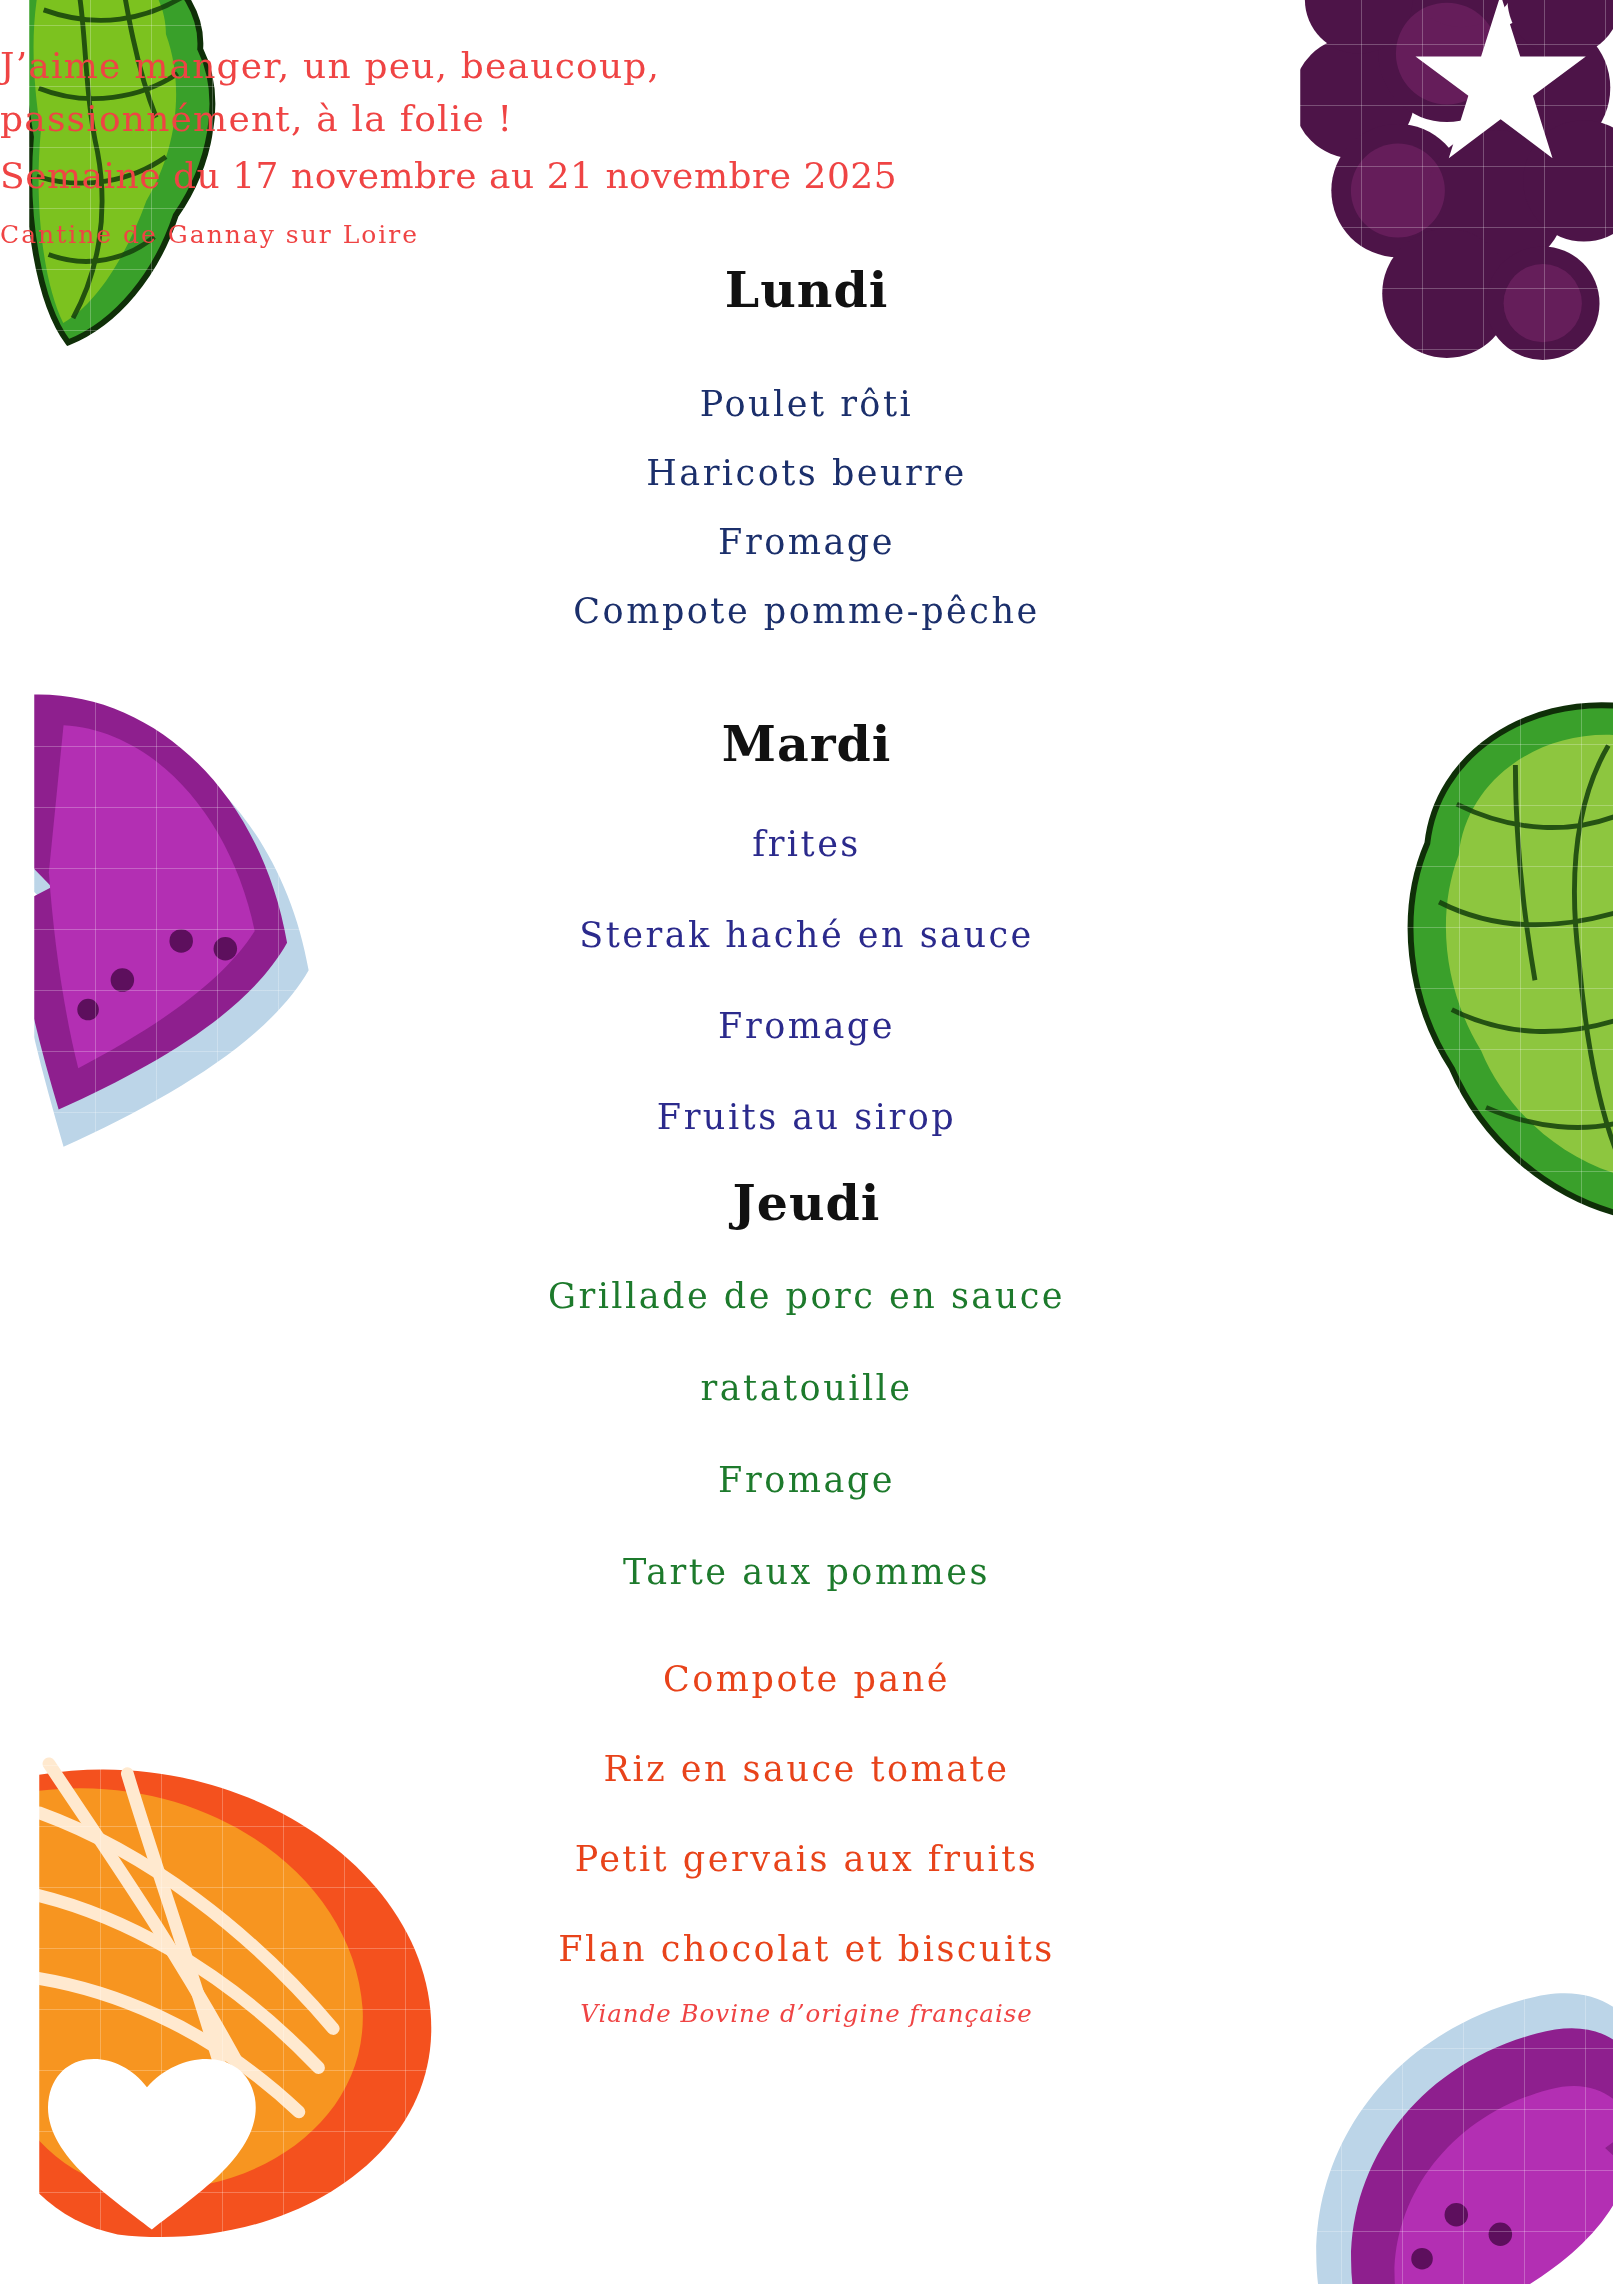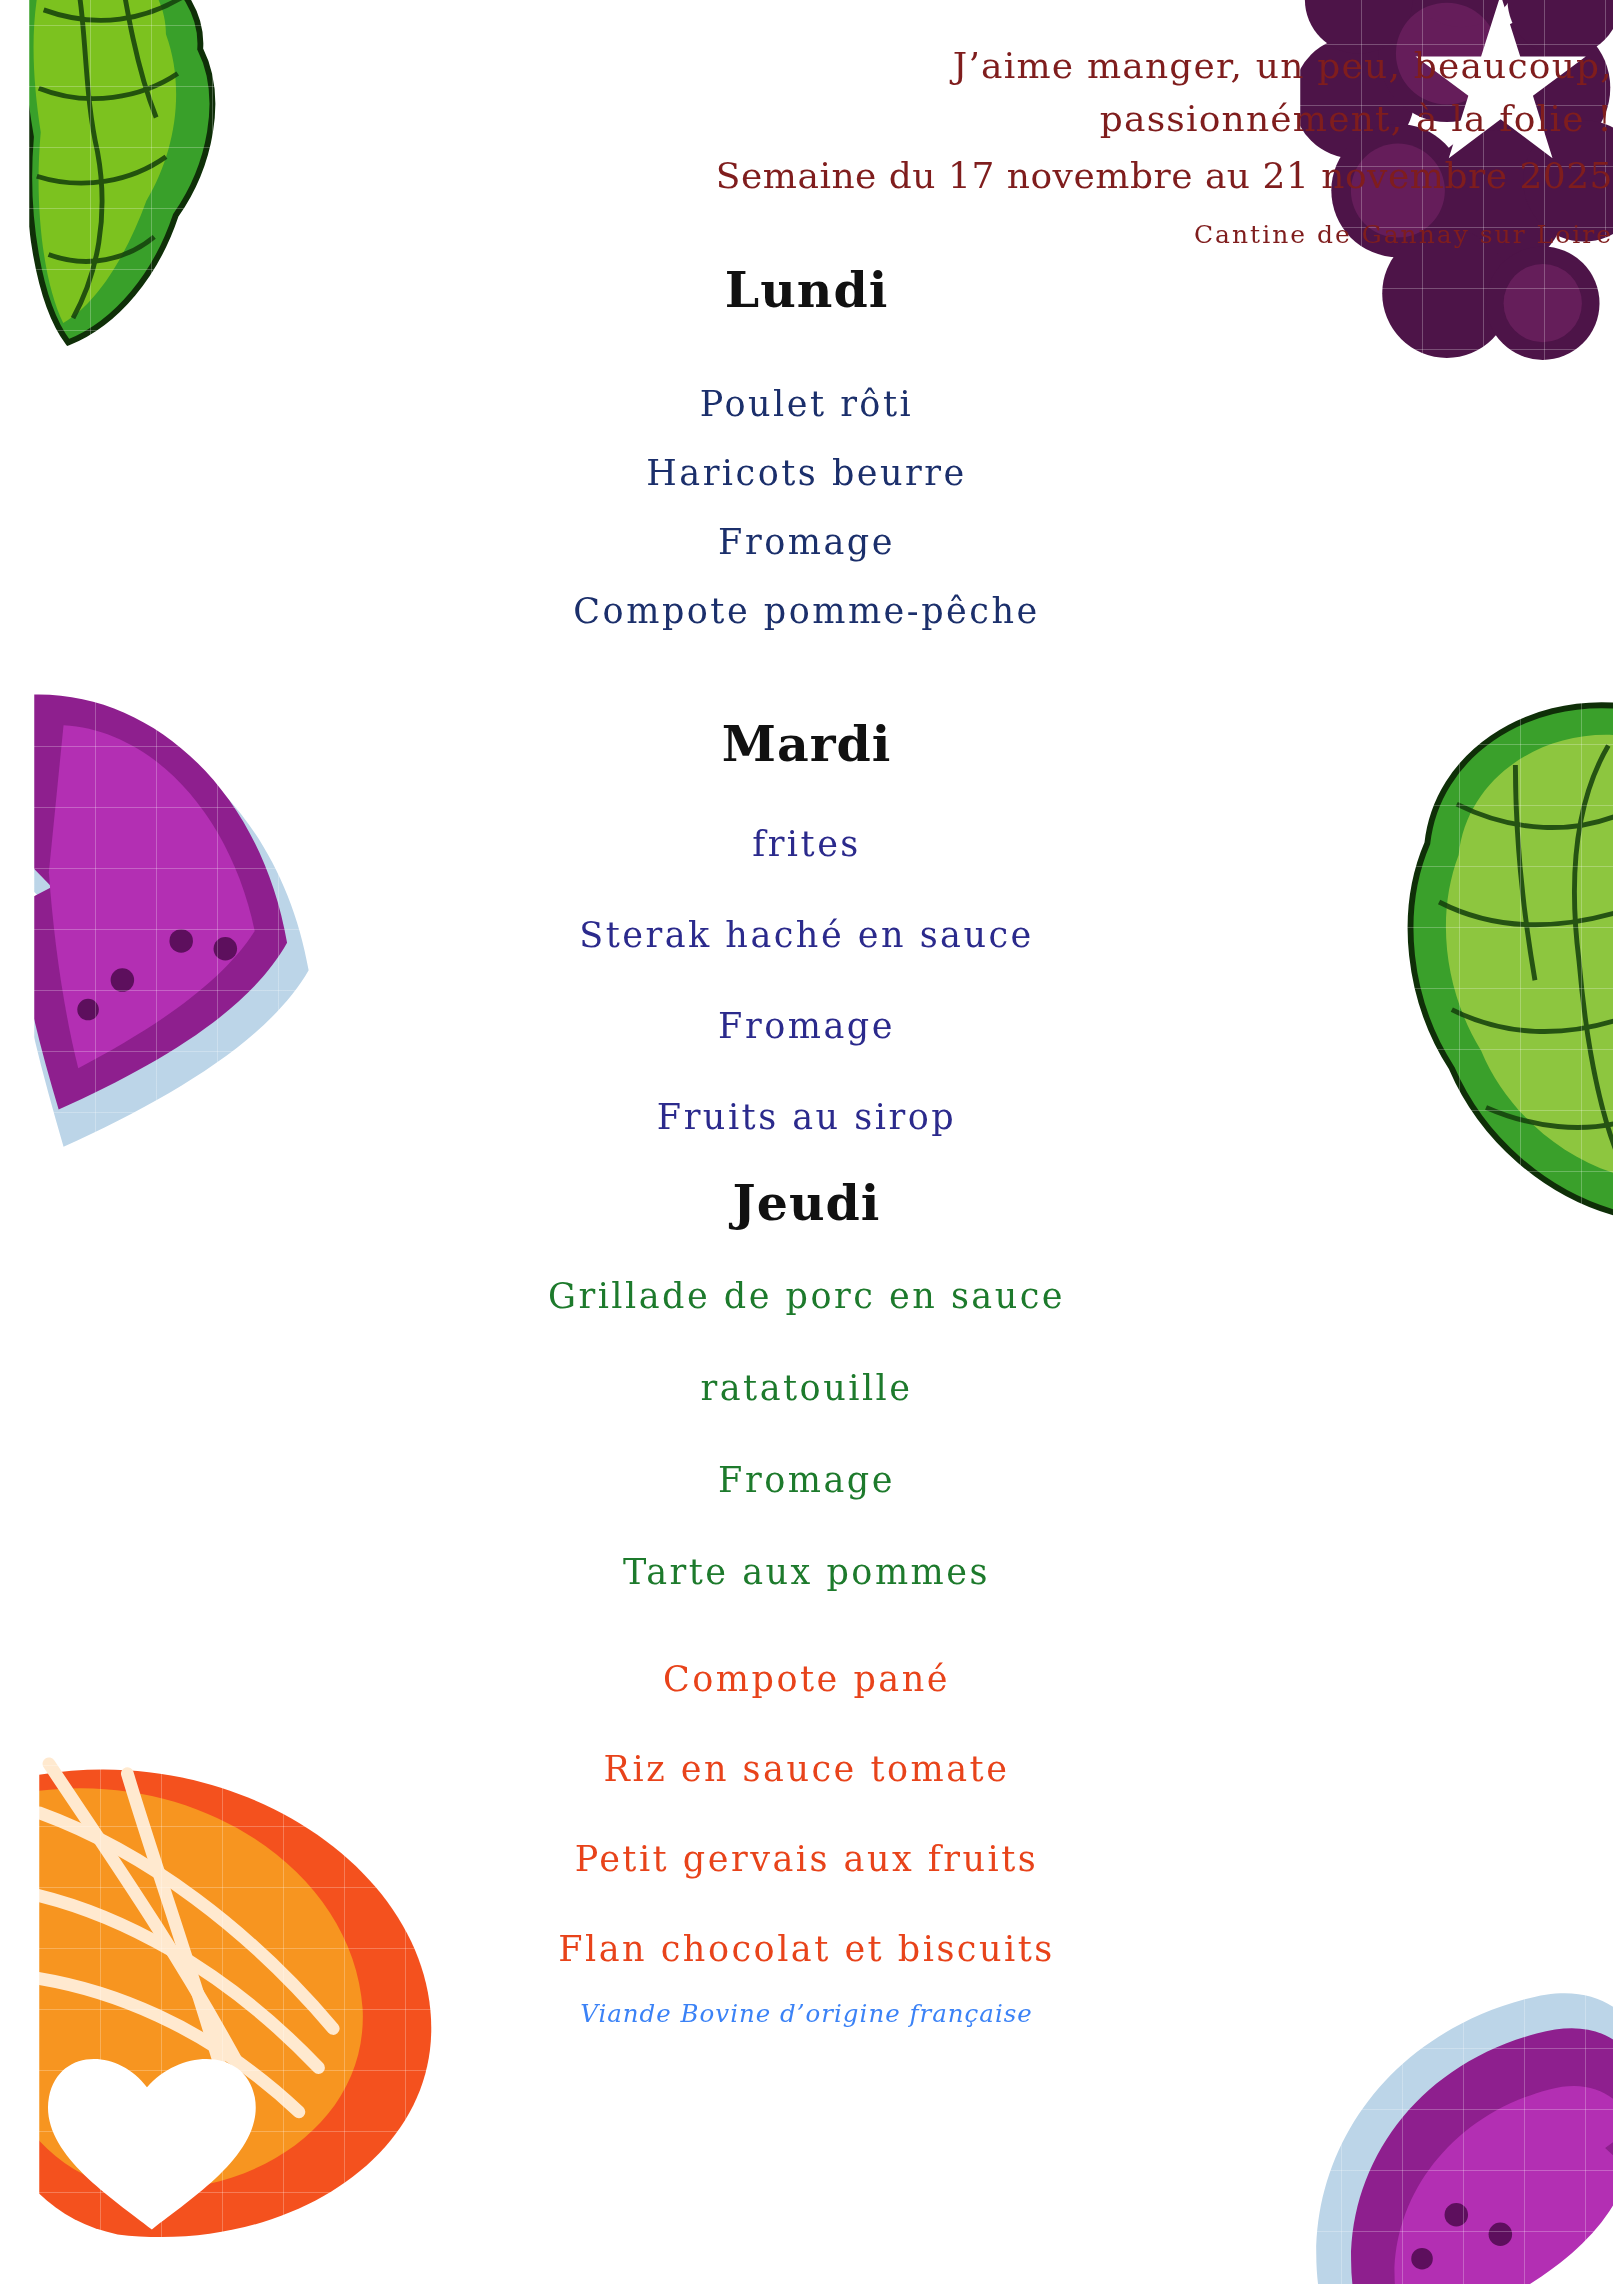--- a/index.html
+++ b/index.html
@@ -41,22 +41,22 @@
 
   
   .sheet {
     position: relative;
     z-index: 5;
     width: 1613px;
     height: 2285px;
   }
 
   .header {
-    text-align: right;
-    color: #7f1d1d;
+    text-align: left;
+    color: #ef4444;
     font-family: "DejaVu Serif", serif;
     letter-spacing: 1.2px;
   }
   .header .line {
     display: block;
   }
   #hdr-line1, #hdr-line2 {
     font-size: 36px;
     line-height: 53px;
   }
@@ -122,21 +122,21 @@
     font-size: 35px;
     line-height: 90px;
     color: #e8431a;
   }
 
   .footnote {
     text-align: center;
     font-family: "DejaVu Serif", serif;
     font-style: italic;
     font-size: 24.5px;
-    color: #3b82f6;
+    color: #ef4444;
     letter-spacing: 1px;
     margin-top: 5.9px;
   }
 </style>
 </head>
 <body>
 
 <div class="deco" id="deco-lettuce-tl">
   <svg viewBox="0 0 230 420" width="225" height="412">
     <path d="M10,-40 C90,-60 180,0 175,70 C200,120 185,190 150,240 C130,300 90,350 40,370 C10,330 -5,240 2,160 C-10,90 -15,20 10,-40 Z" fill="#39a02a"></path>

